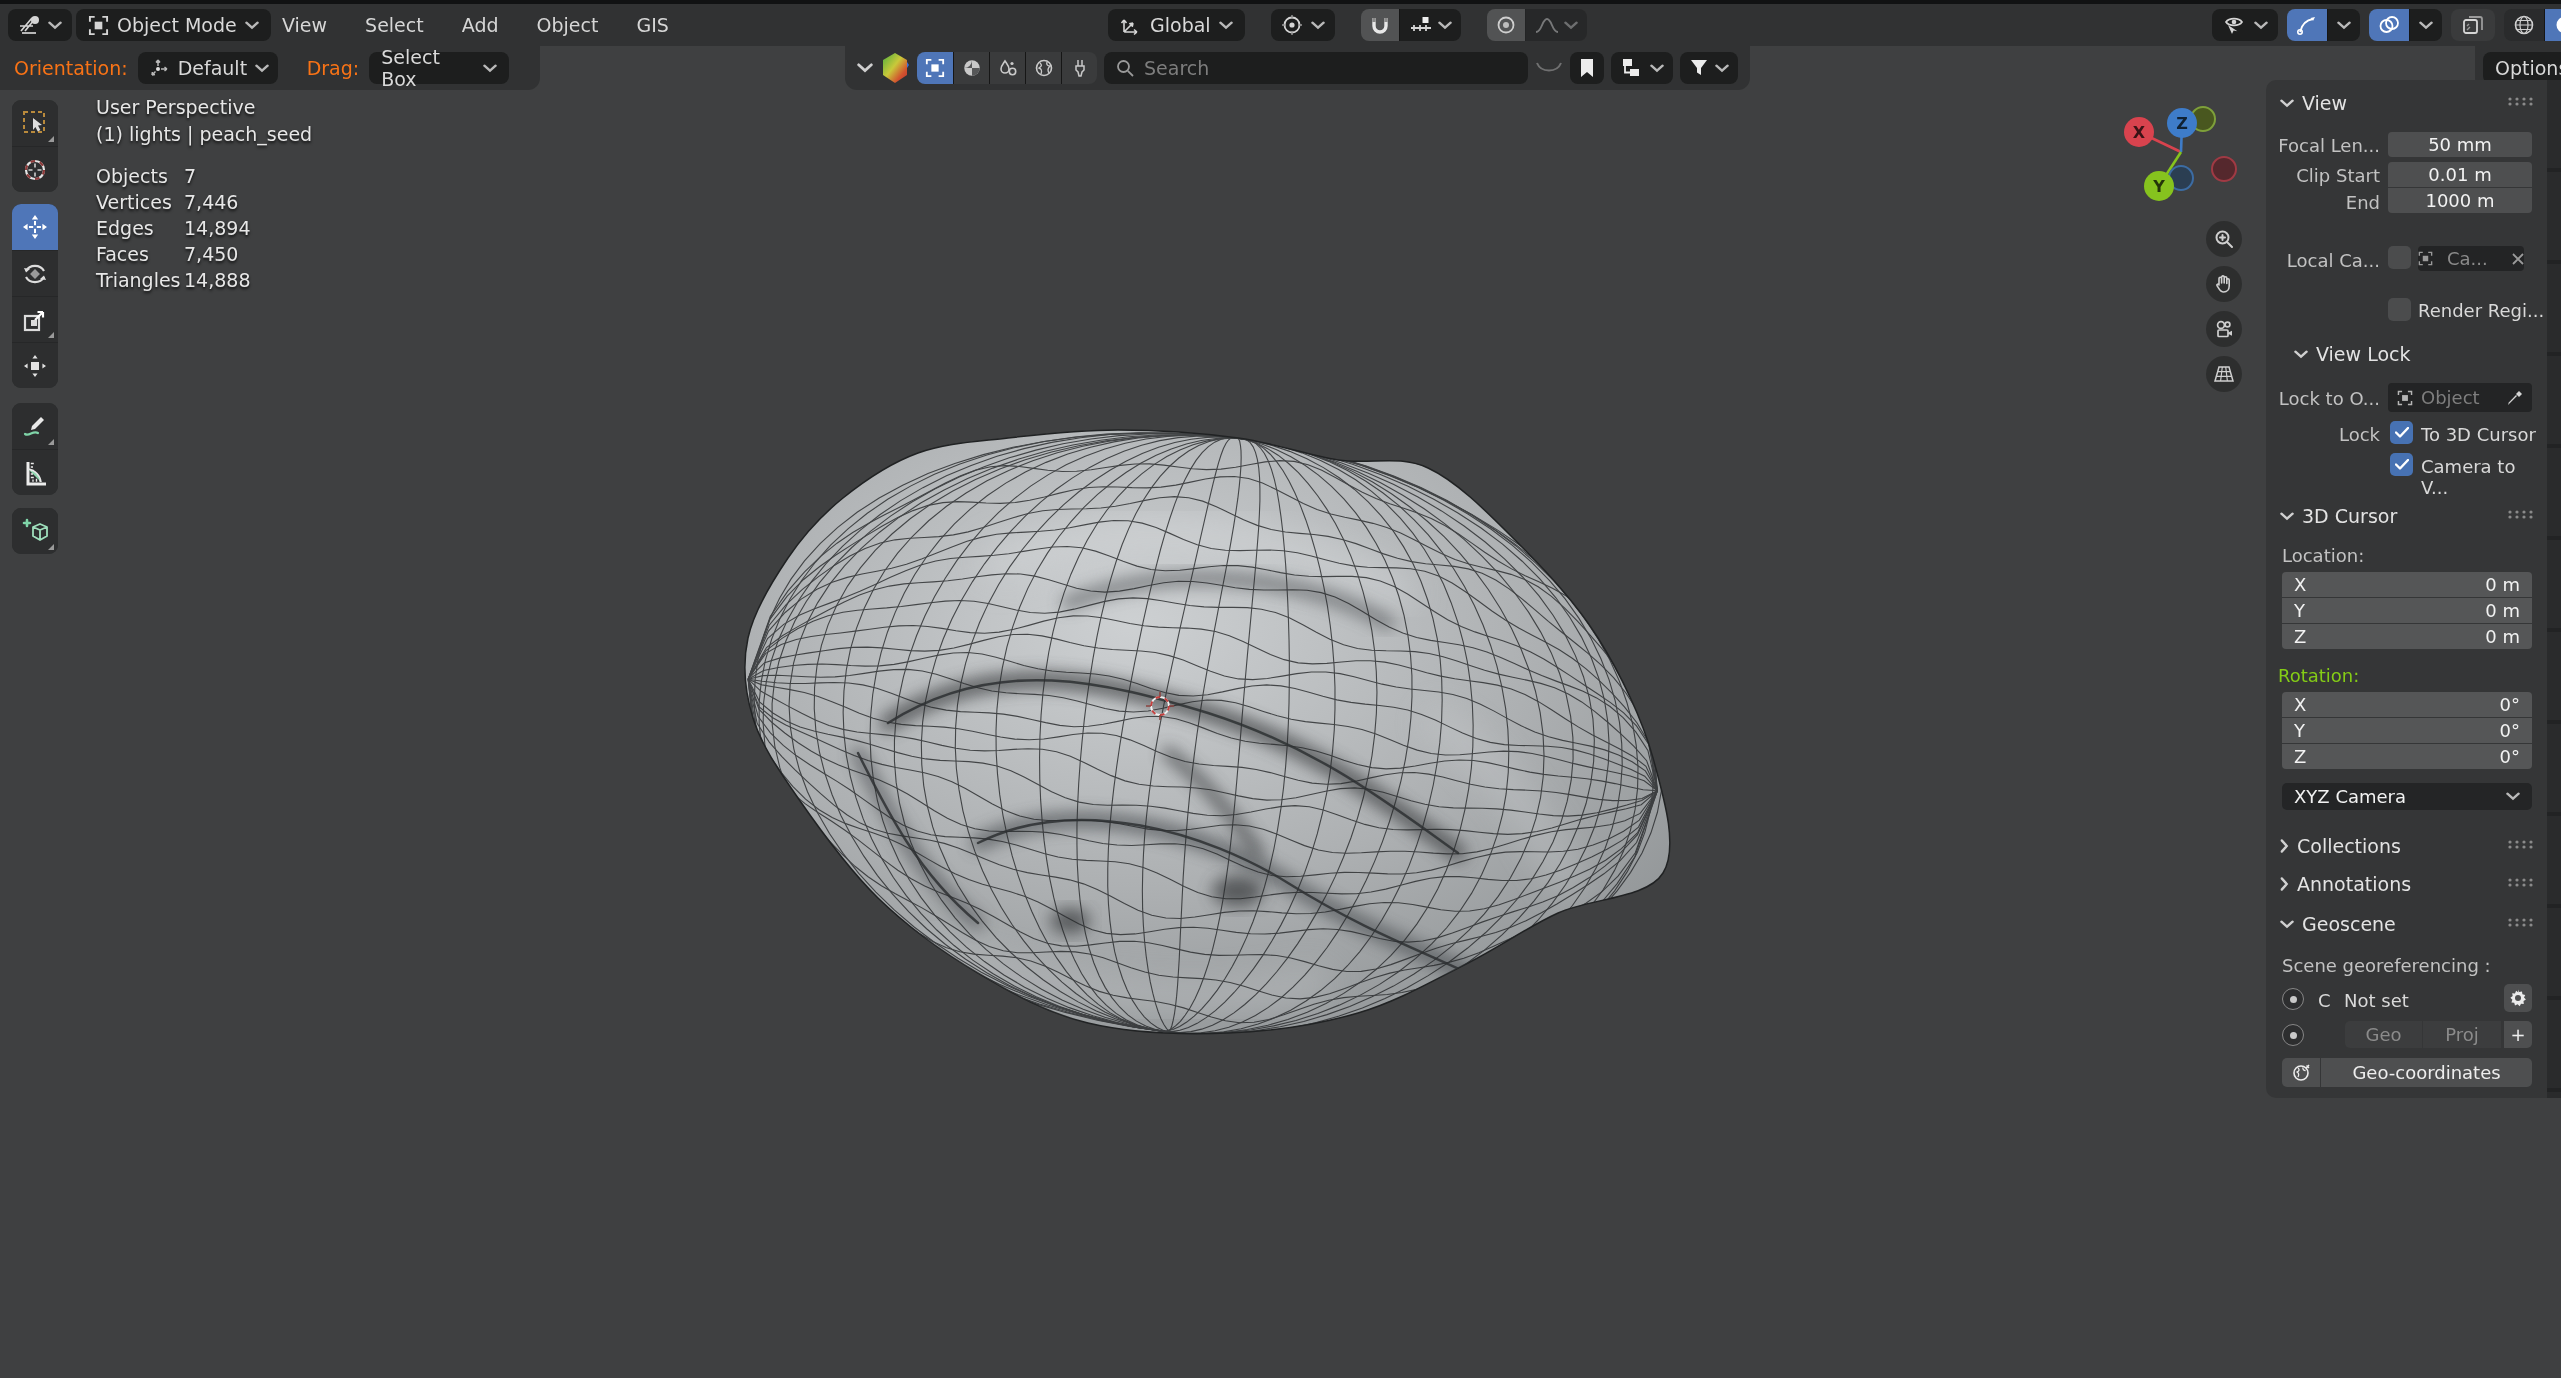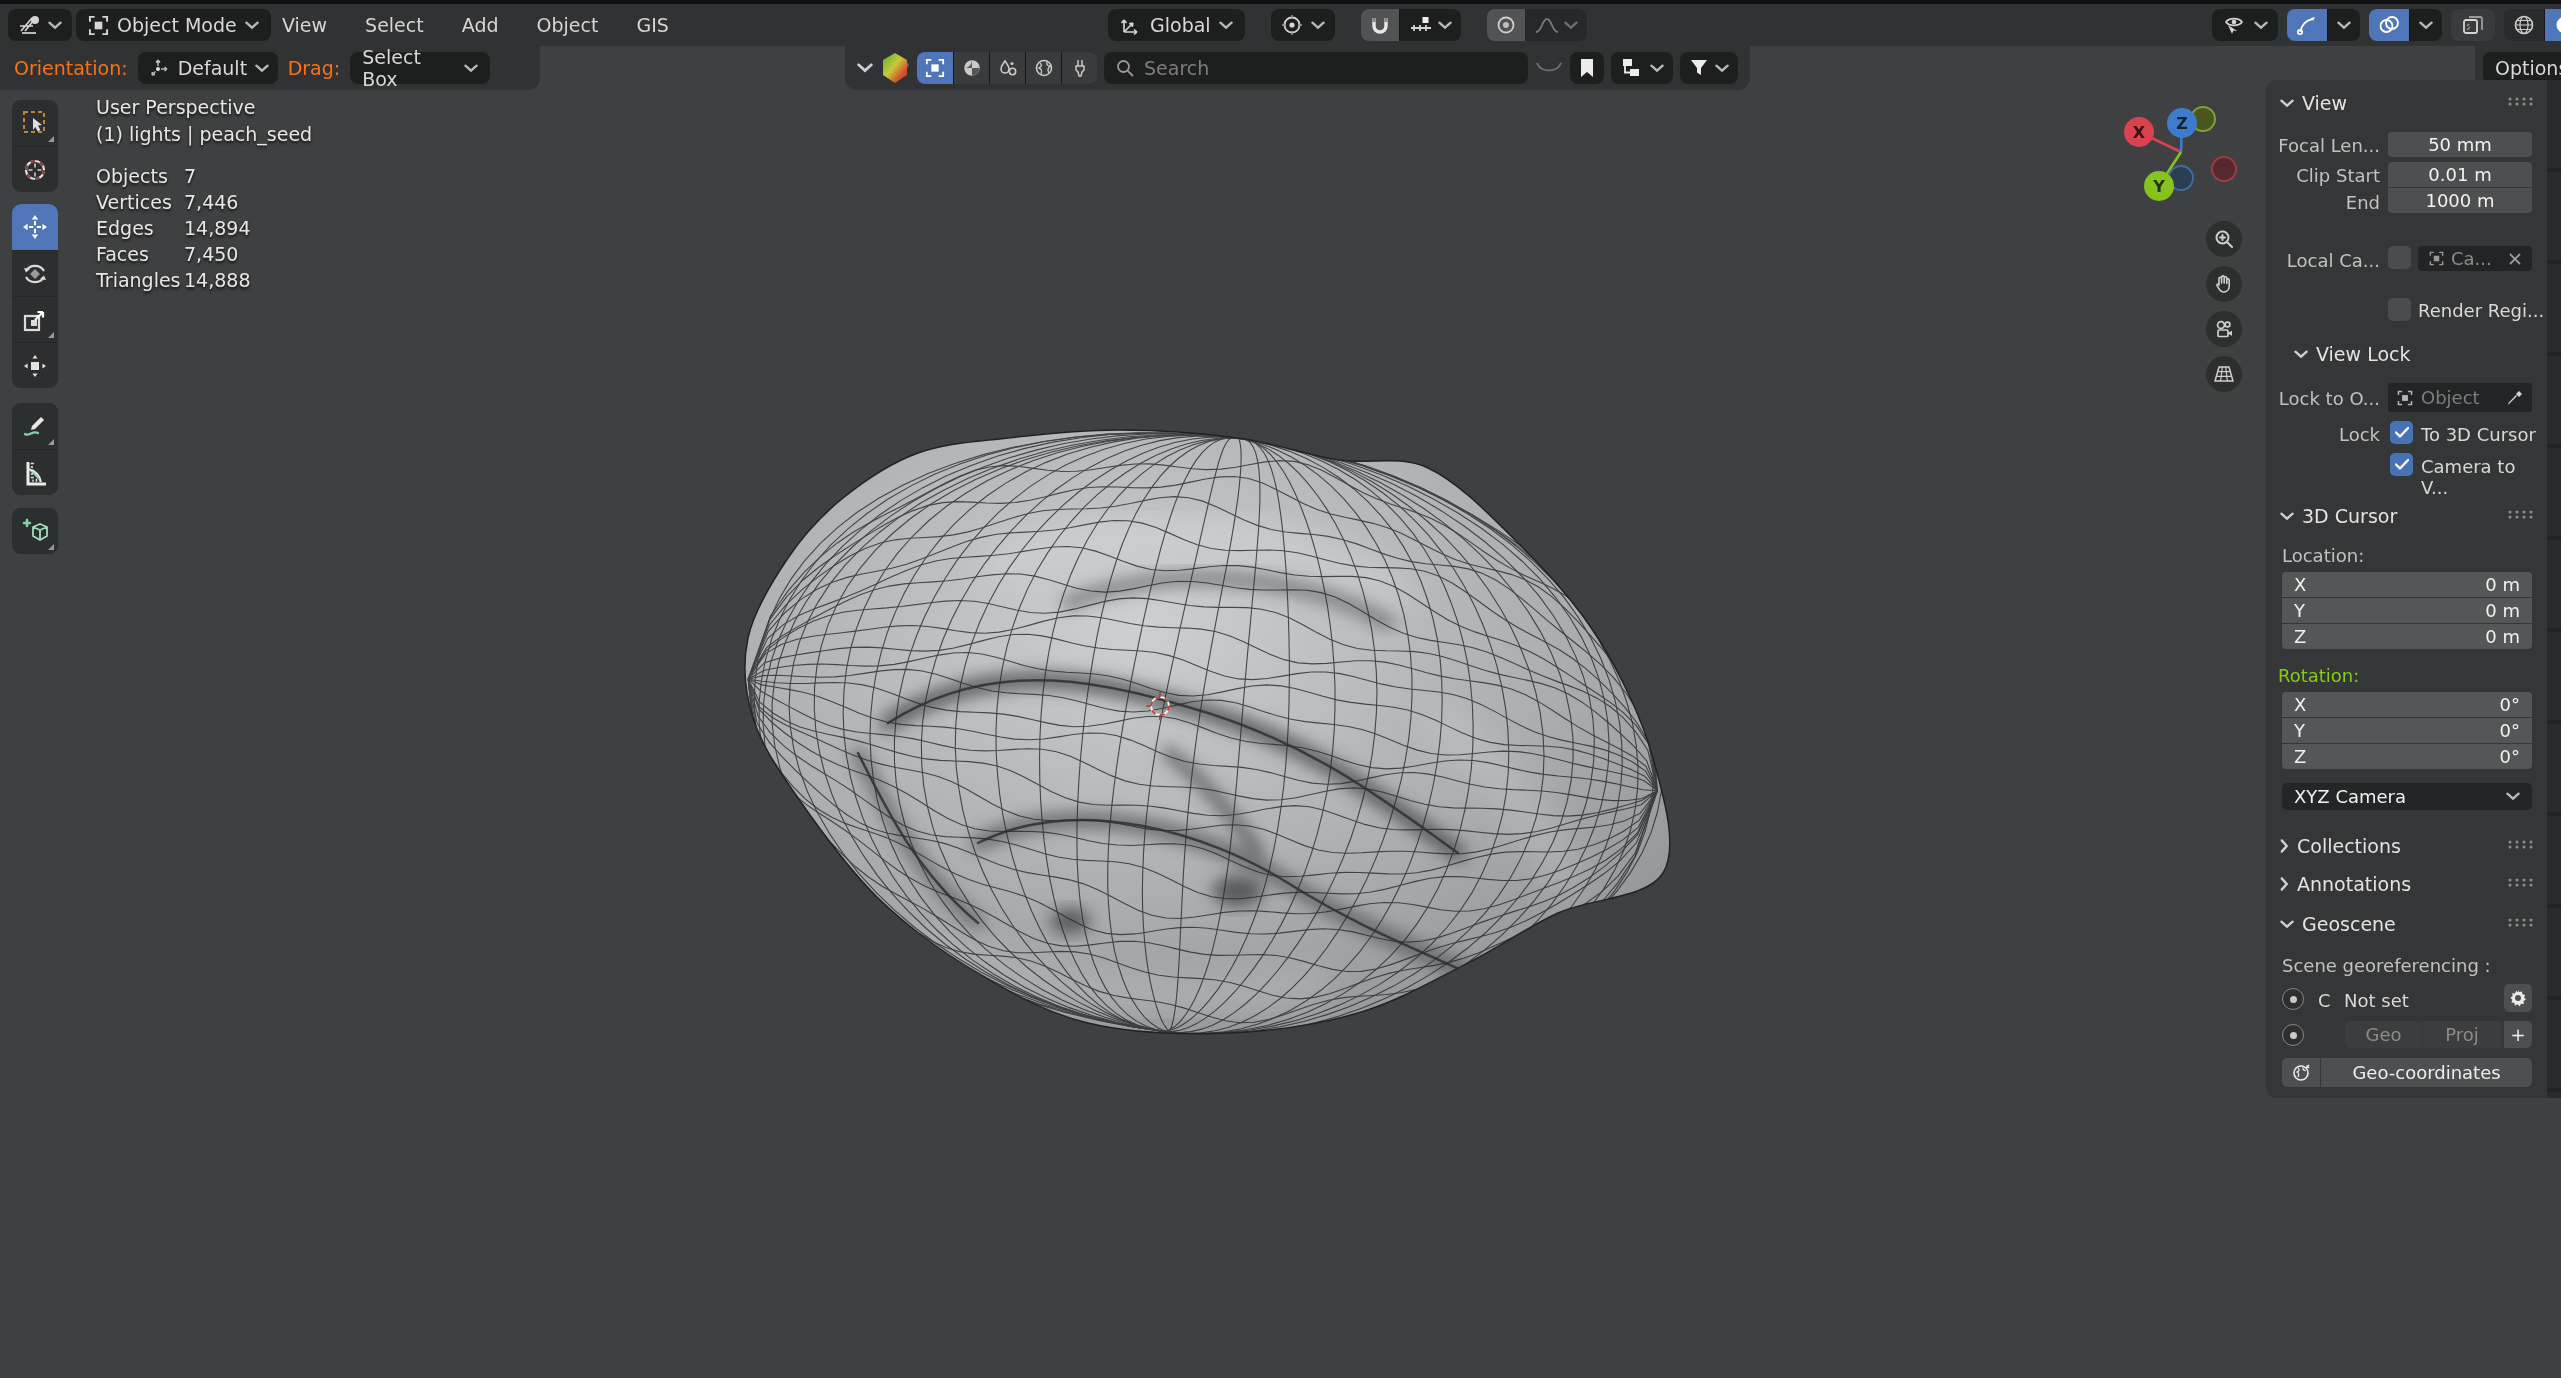--- a/index.html
+++ b/index.html
@@ -514,21 +514,21 @@
   <div class="pill" style="width:140px">
     <svg class="ic" width="20" height="20" viewBox="0 0 20 20">
       <circle cx="8" cy="11" r="2" fill="#e0e0e0"></circle>
       <path d="M8 8V2M8 2L6 4.5M8 2l2 2.5M11 11h6M17 11l-2.5-2M17 11l-2.5 2M5.5 13.5L2 17M2 17l3-.4M2 17l.4-3" fill="none" stroke="#b9b9b9" stroke-width="1.5"></path>
       </svg>
     <span>Default</span>
     <svg class="chev" style="margin-left:auto">
         <use href="#sym-chev"></use>
       </svg>
   </div>
-  <span class="lbl" style="margin-left:0">Drag:</span>
+  <span class="lbl" style="margin-left:19px">Drag:</span>
   <div class="pill" style="width:140px">
     <span>Select Box</span>
     <svg class="chev" style="margin-left:auto">
         <use href="#sym-chev"></use>
       </svg>
   </div>
 </div>
 
 <div id="bar-mid" class="bar">
   <svg class="chev" style="width:16px;height:10px;color:#cfcfcf">
@@ -641,21 +641,21 @@
     <span>0.01 m</span>
     </div>
 
   <span class="flabel" style="left:6px;top:112px;width:108px">End</span>
   <div class="field" style="left:122px;top:108px;width:144px;height:25px;border-radius:0 0 4px 4px">
     <span>1000 m</span>
     </div>
 
   <span class="flabel" style="left:6px;top:170px;width:108px">Local Ca...</span>
   <div class="cb" style="left:122px;top:166px"></div>
-  <div class="field" style="left:152px;top:166px;width:114px;height:25px;background:#232425;color:#8b8b8b;justify-content:flex-start;gap:7px;padding:0 11px">
+  <div class="field" style="left:152px;top:166px;width:106px;height:25px;background:#232425;color:#8b8b8b;justify-content:flex-start;gap:14px;padding:0 0">
     <svg class="ic" width="15" height="15" viewBox="0 0 22 22" color="#9a9a9a">
         <use href="#sym-bracketsq"></use>
       </svg>
     <span>Ca...</span>
     <svg class="ic" width="12" height="12" viewBox="0 0 12 12" style="margin-left:auto">
         <path d="M1 1l10 10M11 1L1 11" stroke="#9a9a9a" stroke-width="1.8"></path>
       </svg>
   </div>
 
   <div class="cb" style="left:122px;top:218px"></div>

